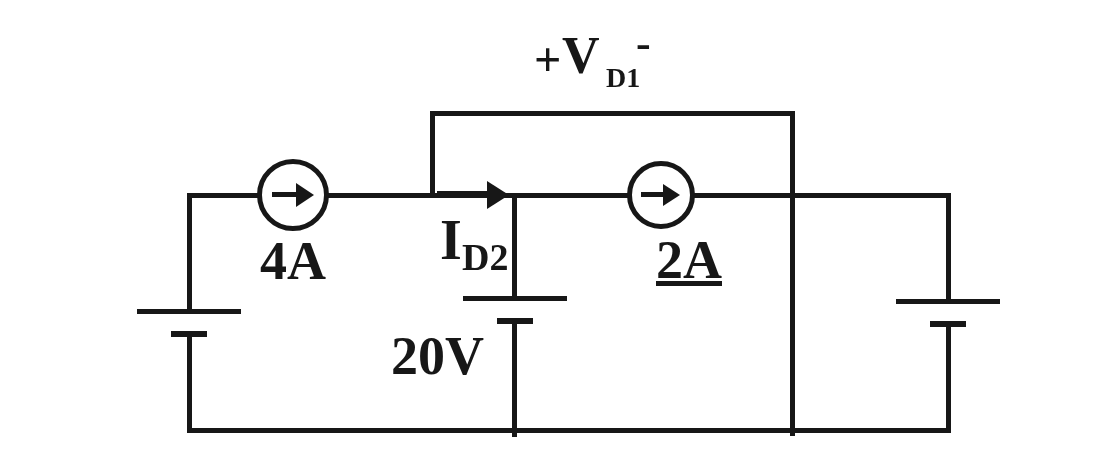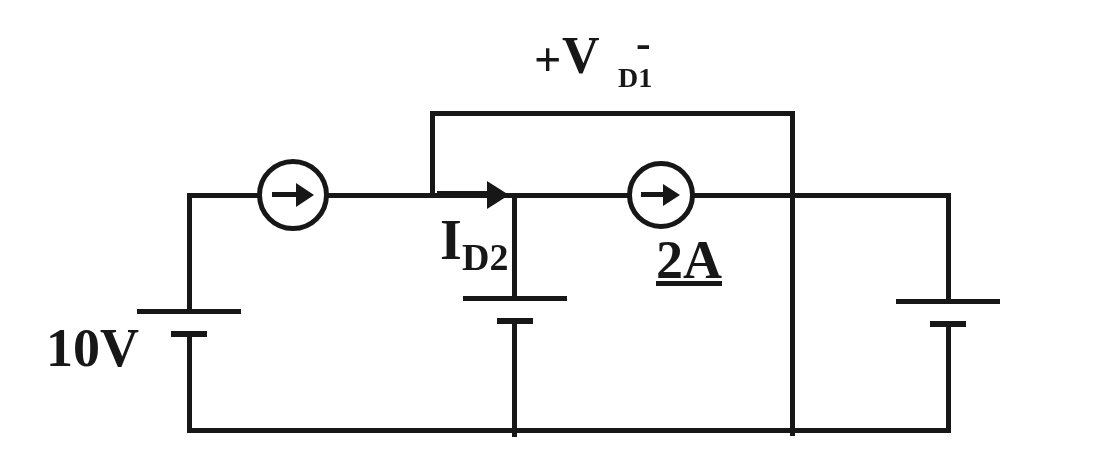--- a/index.html
+++ b/index.html
@@ -65,28 +65,29 @@
   <div class="w" style="left:272px;top:192px;width:26px;height:5px;"></div>
   <div class="tri" style="left:296px;top:183px;border-left-width:18px;border-top-width:12px;border-bottom-width:12px;"></div>
 
   <div class="src" style="left:627px;top:161px;width:68px;height:68px;"></div>
   <div class="w" style="left:641px;top:192px;width:24px;height:5px;"></div>
   <div class="tri" style="left:663px;top:184px;border-left-width:17px;border-top-width:11px;border-bottom-width:11px;"></div>
 
   <div class="w" style="left:437px;top:191px;width:52px;height:7px;"></div>
   <div class="tri" style="left:487px;top:181px;border-left-width:22px;border-top-width:14px;border-bottom-width:14px;"></div>
 
-  <div class="lbl f54" style="left:46px;top:321px;">10V</div>
+  <div class="lbl f54" style="left:391px;top:329px;">20V</div>
+  <div class="lbl f54" style="left:260px;top:234px;">4A</div>
   <div class="lbl f54" style="left:656px;top:233px;text-decoration:underline;">2A</div>
 
   <div class="lbl" style="left:440px;top:212px;width:80px;height:60px;">
     <span style="position:absolute;left:0;top:0;font-size:56px;">I</span>
     <span style="position:absolute;left:22px;top:26px;font-size:38px;">D2</span>
   </div>
 
   <div class="lbl" style="left:534px;top:30px;width:130px;height:60px;">
     <span style="position:absolute;left:0;top:6px;font-size:48px;">+</span>
     <span style="position:absolute;left:28px;top:0;font-size:52px;">V</span>
-    <span style="position:absolute;left:72px;top:34px;font-size:28px;margin-left:12px;">D1</span>
+    <span style="position:absolute;left:72px;top:34px;font-size:28px;">D1</span>
     <span style="position:absolute;left:102px;top:-8px;font-size:44px;">-</span>
   </div>
 
 </div>
 
 </body></html>

